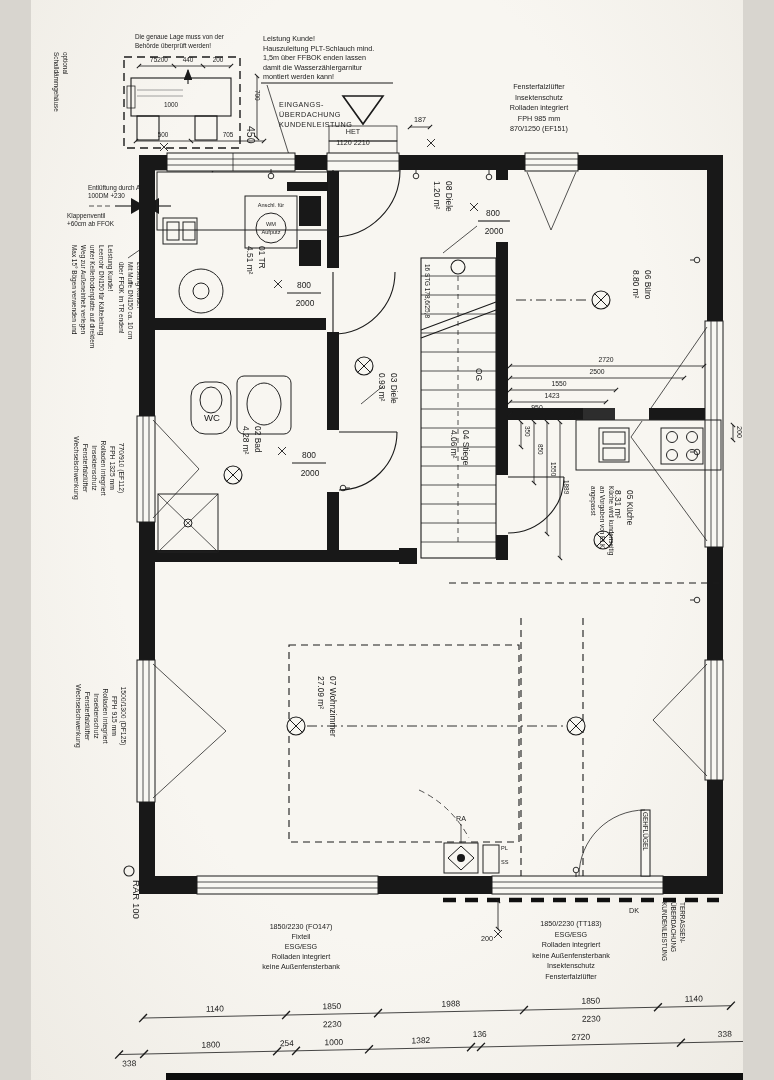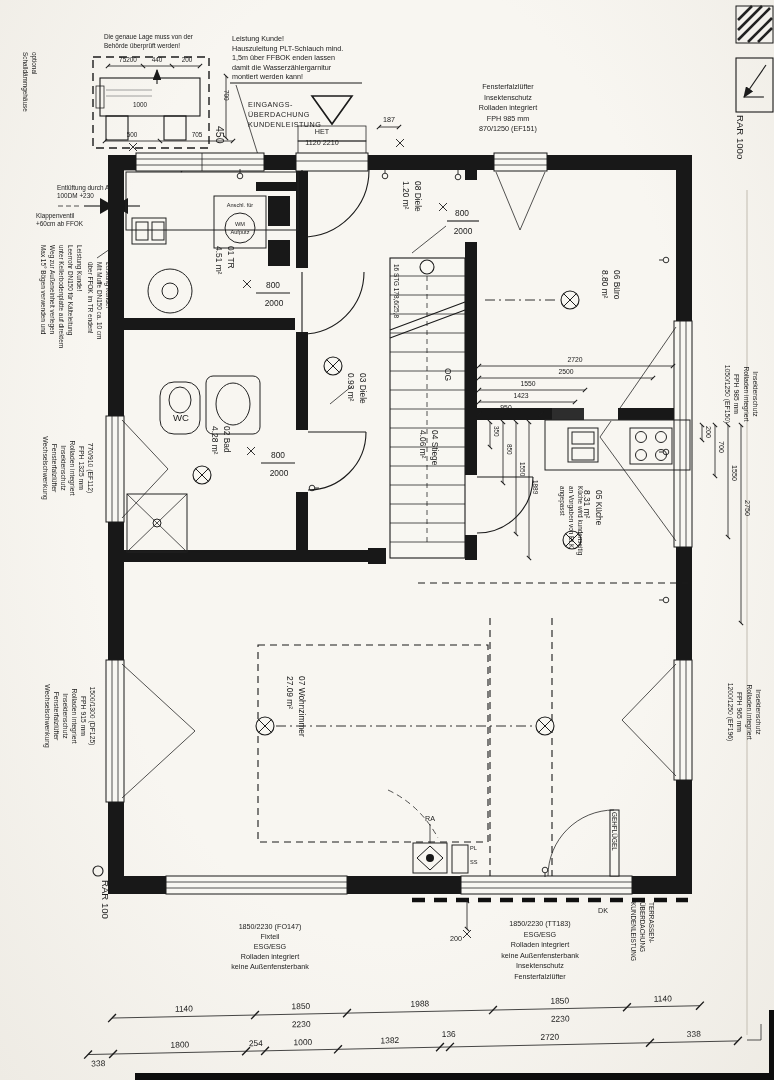--- a/index.html
+++ b/index.html
@@ -1,16 +1,16 @@
 <!DOCTYPE html>
 <html><head>
 <meta charset="utf-8">
 <style>
   html,body{margin:0;padding:0;background:#d8d5cf;}
-  .page{position:relative;width:774px;height:1080px;margin:0 auto;
+  .page{position:relative;width:712px;height:1080px;margin:0 auto;
         background:radial-gradient(ellipse at 50% 42%, #f8f6f1 55%, #eeebe4 100%);
         overflow:hidden;font-family:"Liberation Sans",sans-serif;}
   svg{position:absolute;left:0;top:0;}
   svg text{fill:#1b1b1b;font-family:"Liberation Sans",sans-serif;}
   .t5{font-size:5.6px}.t6{font-size:6.4px}.t65{font-size:6.8px}
   .t7{font-size:7.2px}.t8{font-size:8.4px}.t9{font-size:9.6px}.t10{font-size:10.5px}
   .c{text-anchor:middle}
   .ln{stroke:#1b1b1b;stroke-width:1.1;fill:none}
   .thin{stroke:#1b1b1b;stroke-width:.75;fill:none}
   .wall{fill:#181818;stroke:none}

